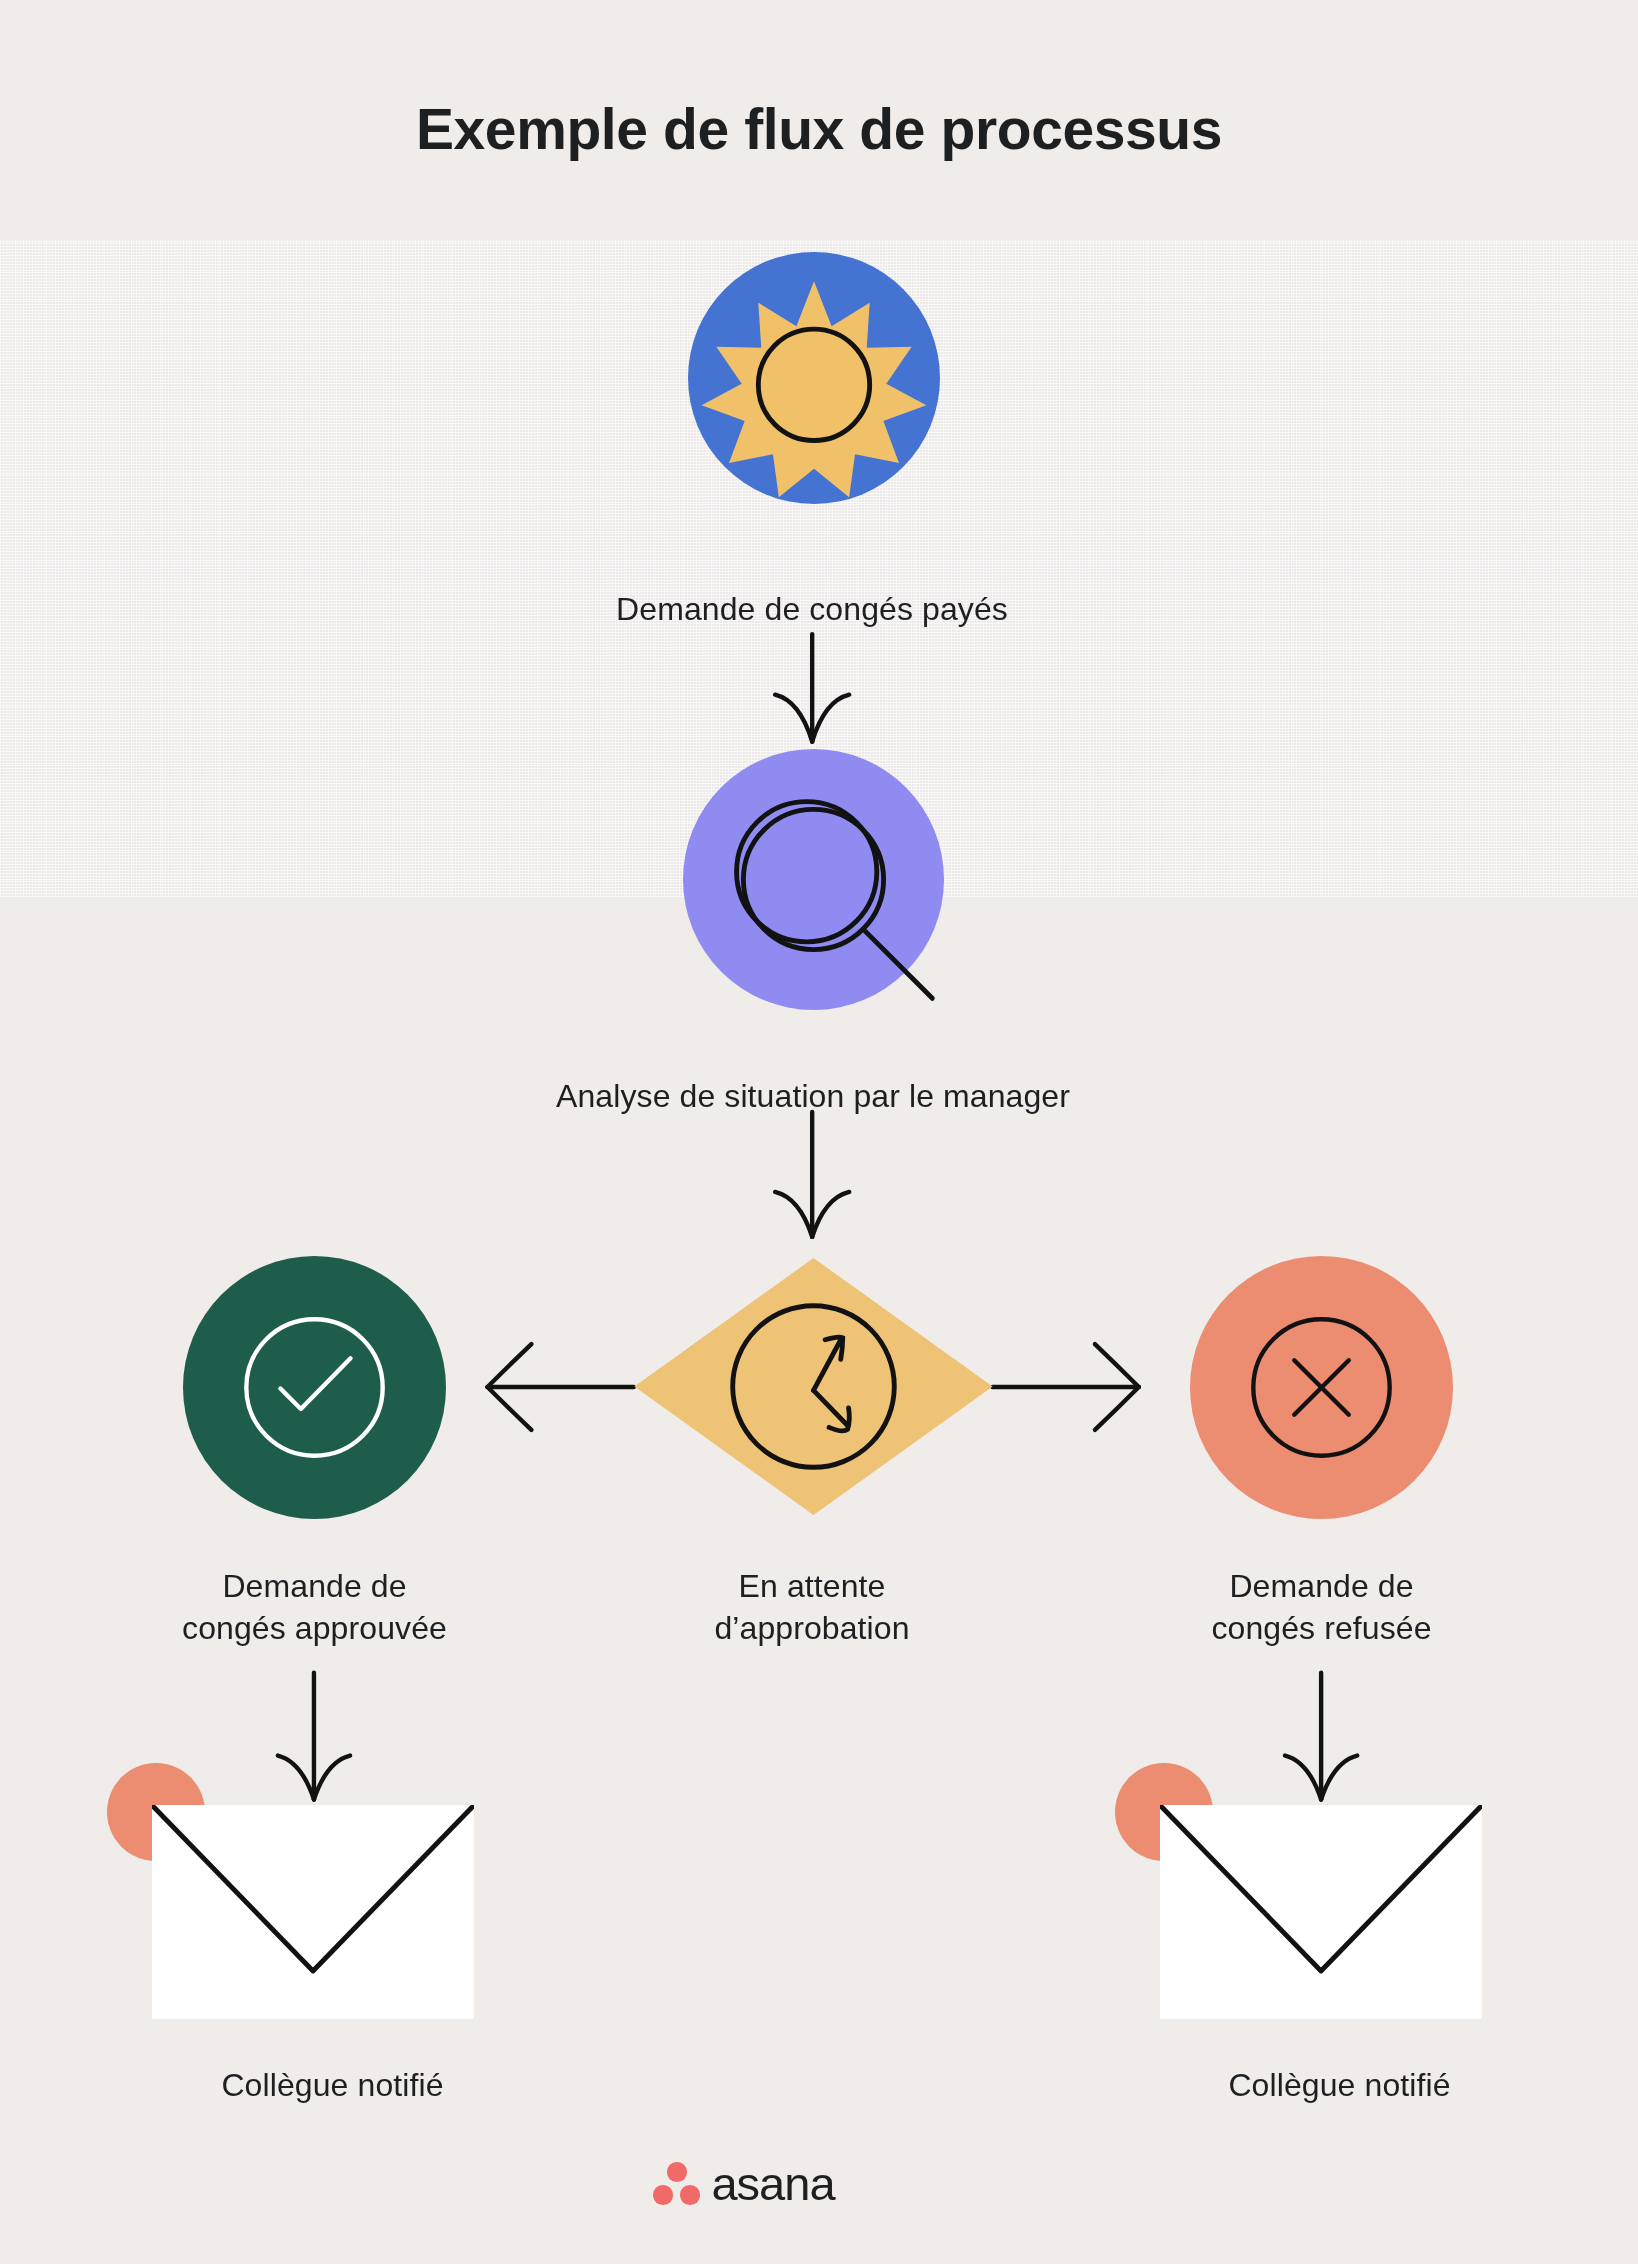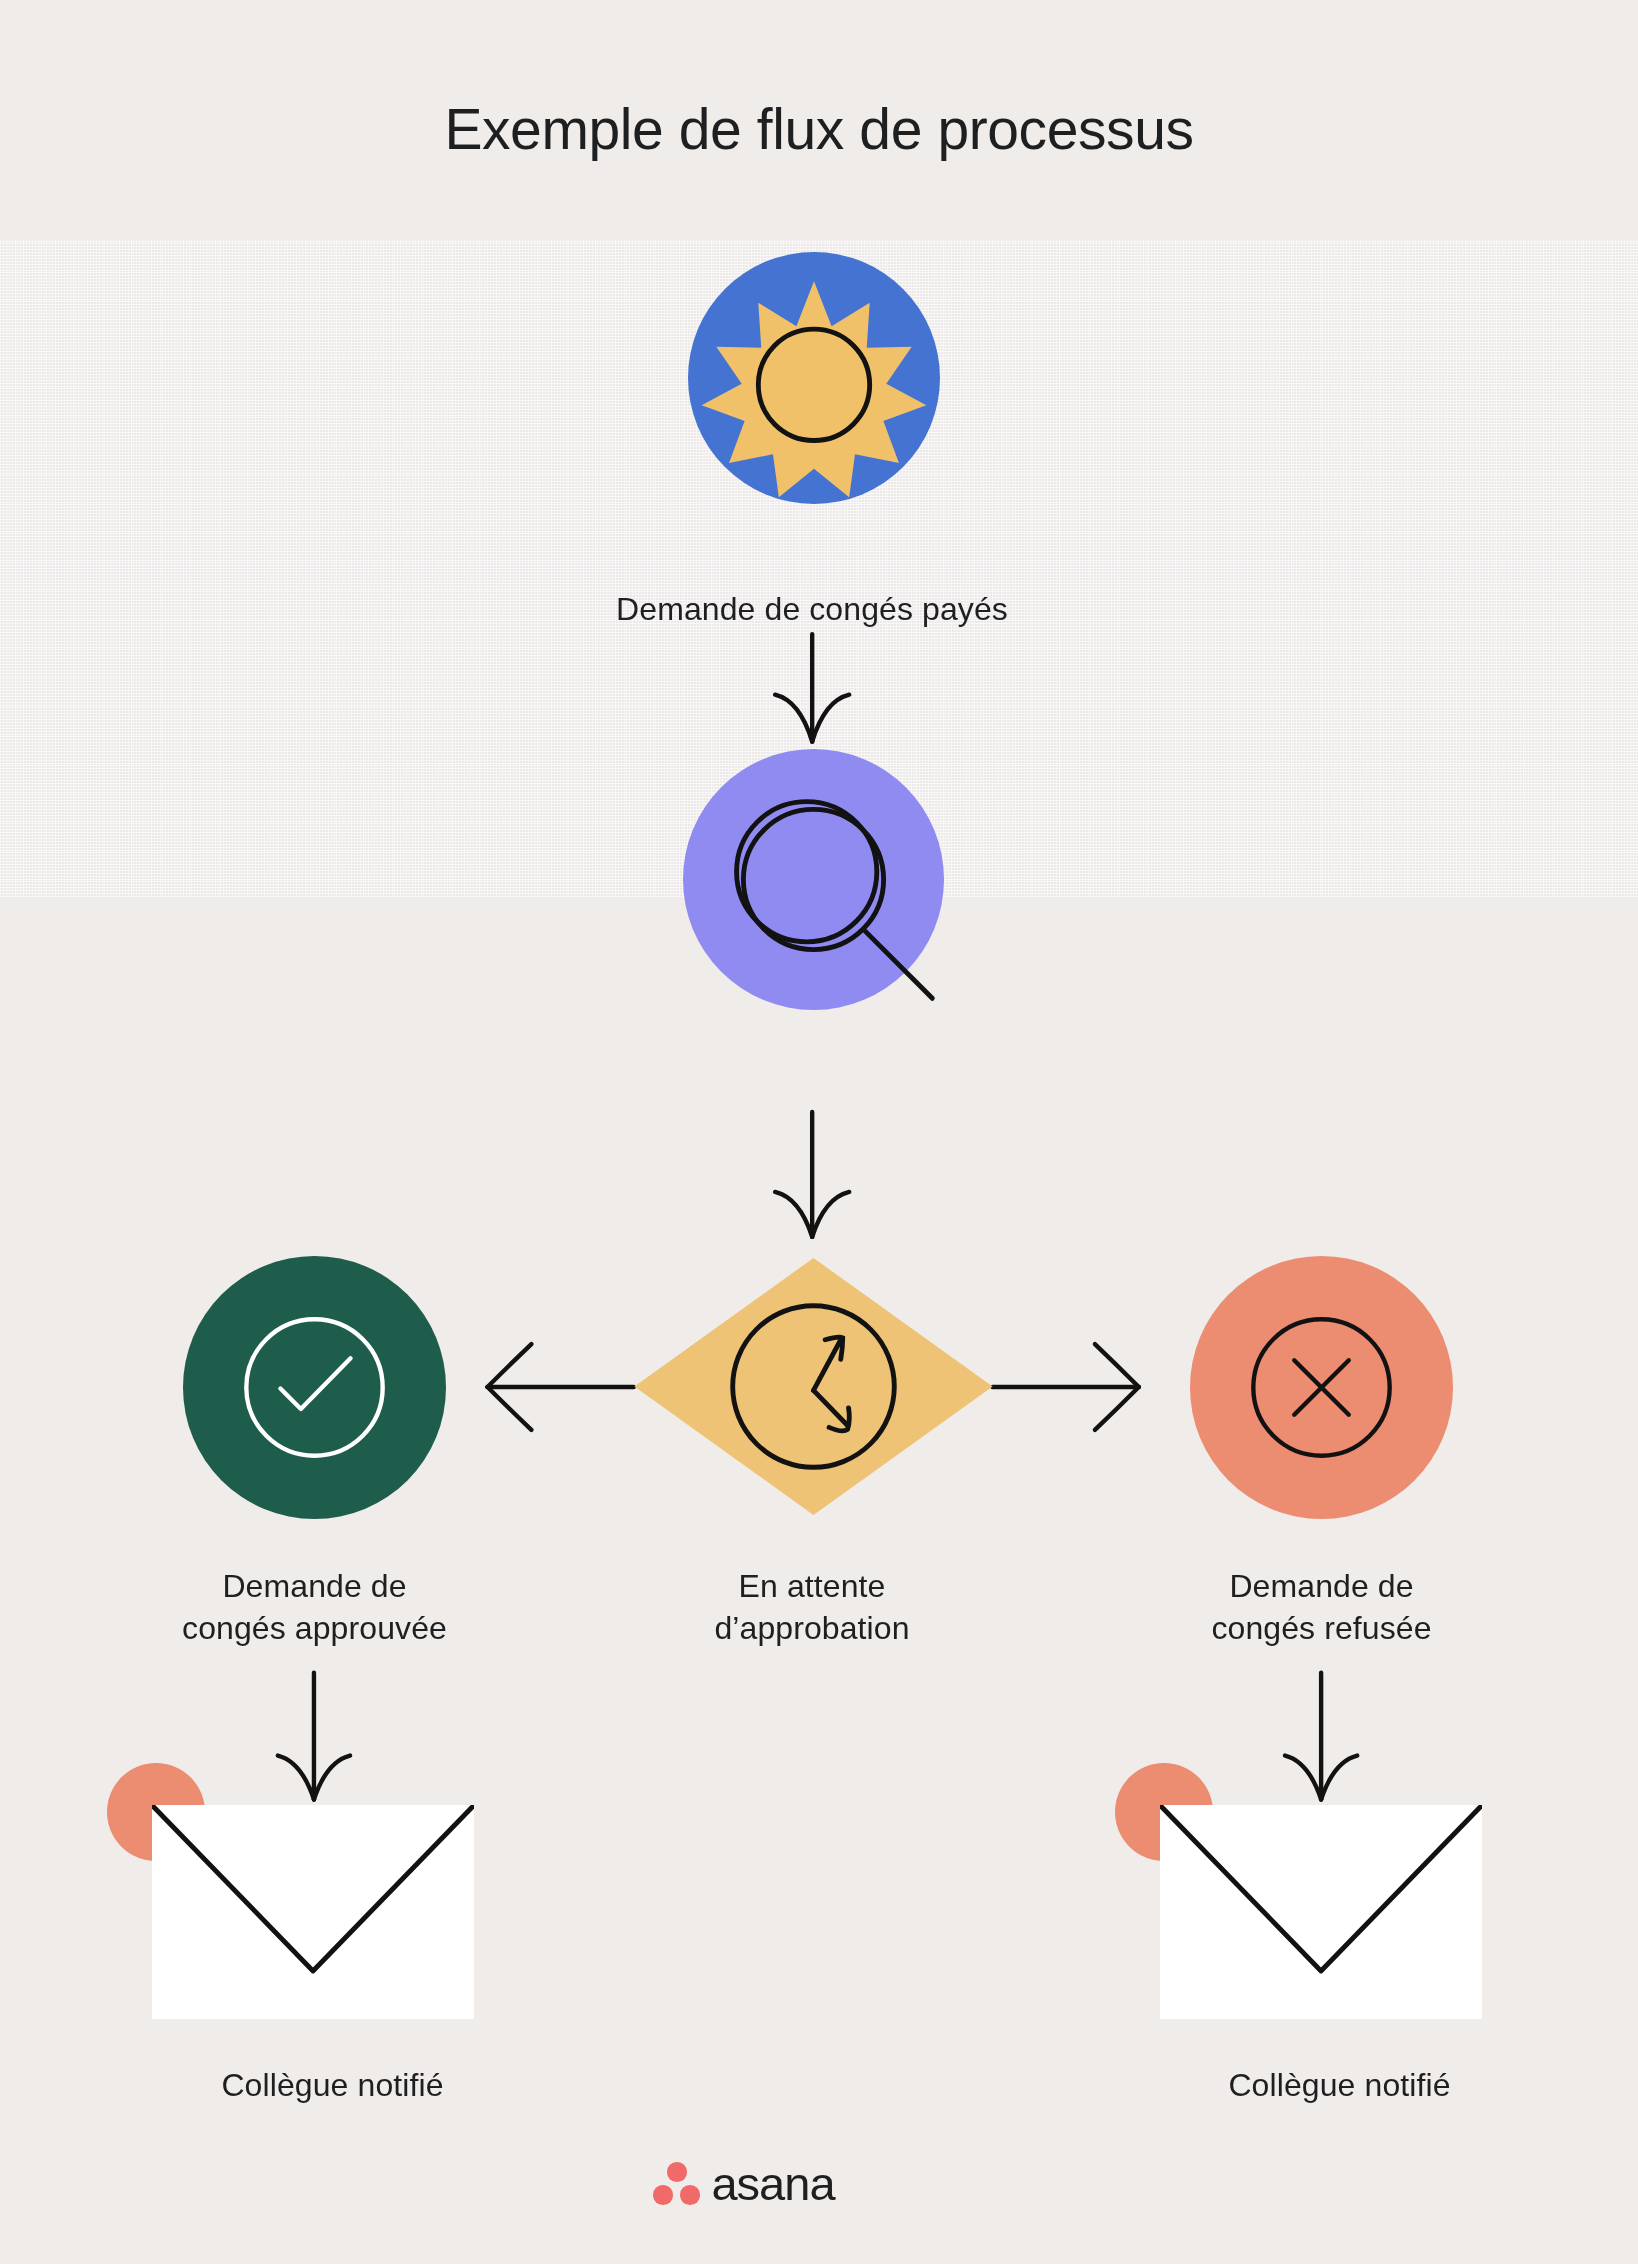--- a/index.html
+++ b/index.html
@@ -34,21 +34,21 @@
     pointer-events: none;
   }
 
   .page-title {
     position: absolute;
     left: 0;
     top: 96px;
     width: 1638px;
     text-align: center;
     font-size: 57px;
-    font-weight: 400;
+    font-weight: 700;
     color: #1E1F21;
     letter-spacing: -0.4px;
   }
 
   
   .node-label {
     position: absolute;
     text-align: center;
     font-size: 32px;
     line-height: 1.32;
@@ -179,20 +179,21 @@
   <div class="node-label" style="left:422px; top:564px; width:780px;">Demande de congés payés</div>
 
   <div class="circle-node" style="left:683px; top:749px; width:261px; height:261px; background:#8F8BF0;">
     <svg width="261" height="261" viewBox="0 0 268 268" style="overflow:visible;">
       <circle cx="127" cy="126" r="72" fill="none" stroke="#121212" stroke-width="5"></circle>
       <circle cx="134" cy="134" r="72" fill="none" stroke="#121212" stroke-width="5"></circle>
       <line x1="186" y1="186" x2="256" y2="256" stroke="#121212" stroke-width="5" stroke-linecap="round"></line>
     </svg>
   </div>
 
+  <div class="node-label" style="left:374px; top:1051px; width:878px;">Analyse de situation par le manager</div>
 
   <div style="position:absolute; left:634px; top:1258px; width:359px; height:257px;">
     <svg width="359" height="257" viewBox="0 0 368 264">
       <polygon points="184,0 368,132 184,264 0,132" fill="#EFC375"></polygon>
       <circle cx="184" cy="132" r="83" fill="none" stroke="#121212" stroke-width="5"></circle>
       <g stroke="#121212" stroke-width="5" fill="none" stroke-linecap="round">
         <line x1="184" y1="136" x2="212" y2="84"></line>
         <path d="M 196 84 Q 210 80 214 82 Q 214 92 212 104"></path>
         <line x1="184" y1="136" x2="219" y2="172"></line>
         <path d="M 200 174 Q 214 180 219 176 Q 222 166 220 154"></path>

